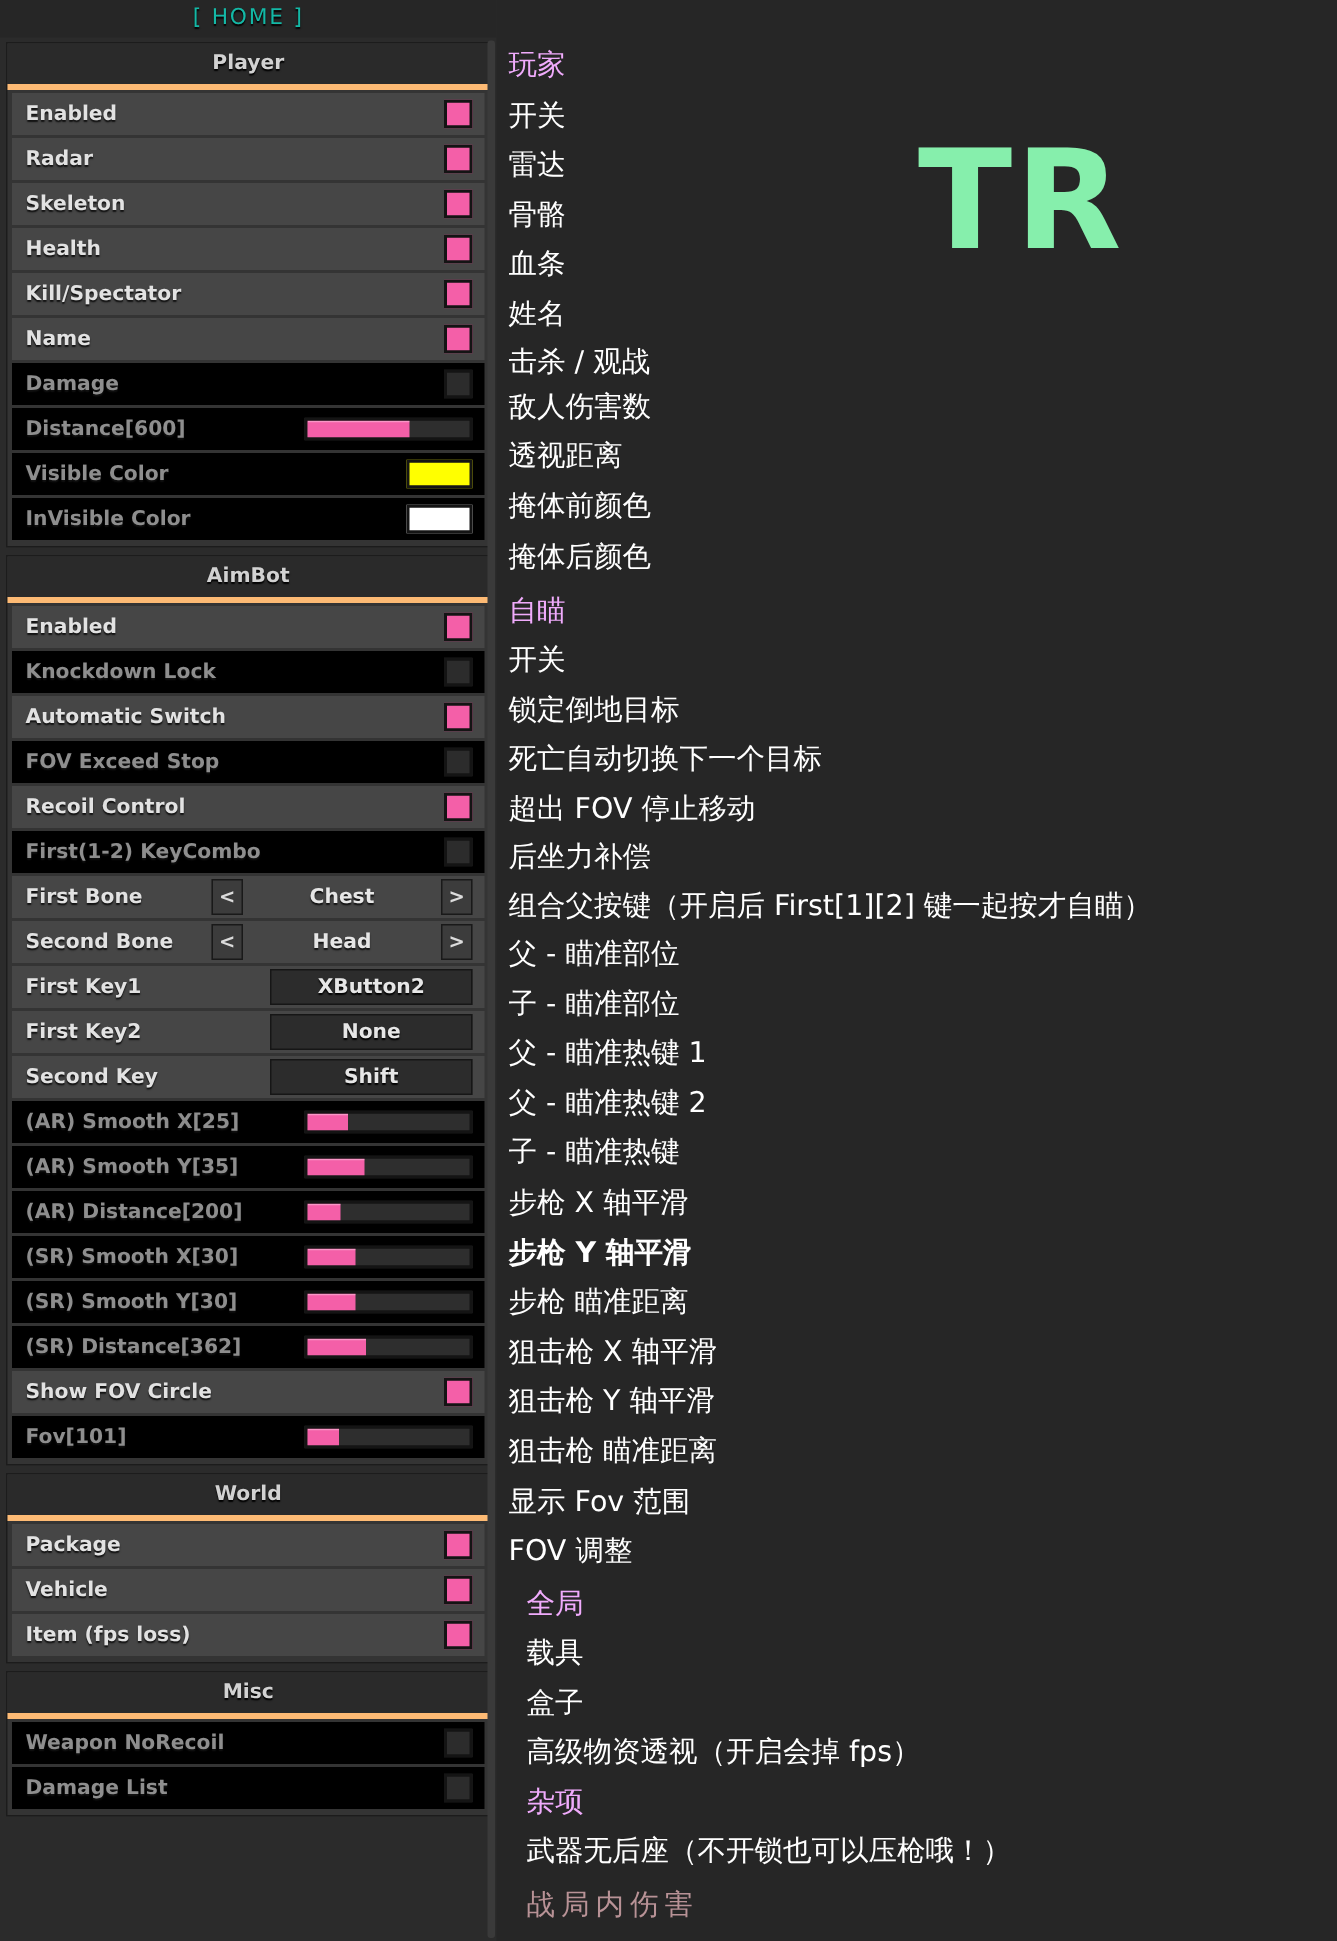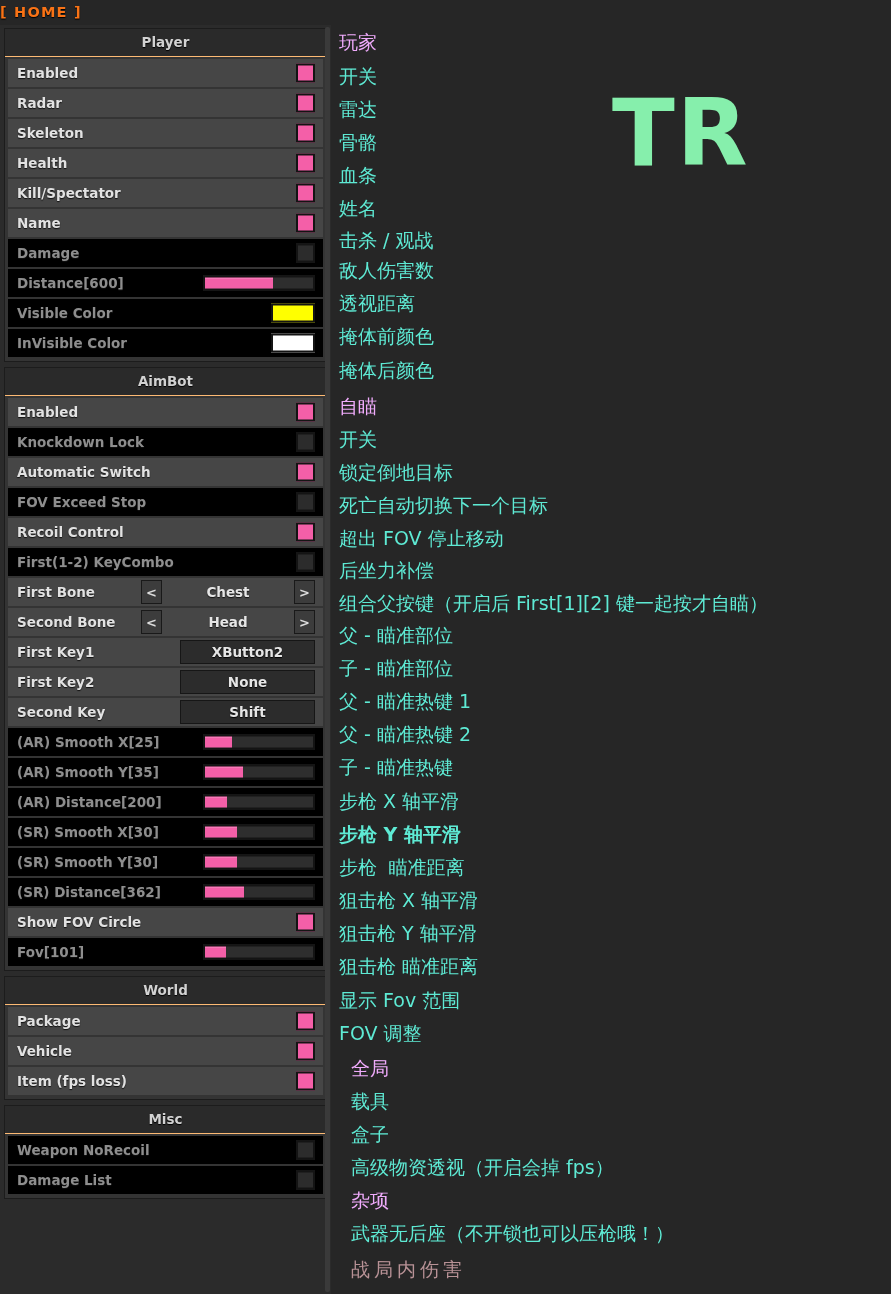--- a/index.html
+++ b/index.html
@@ -11,22 +11,22 @@
   }
   #root{position:relative;width:891px;height:1294px;}
 
   
   .menu{
     position:absolute;left:0;top:0;width:331px;height:1294px;
     background:#2b2b2b;
     box-sizing:border-box;
   }
   .menu-title{
-    height:25px;line-height:25px;text-align:left;
-    color:#f97316;font-size:14.5px;font-weight:bold;
+    height:25px;line-height:25px;text-align:center;
+    color:#14b8a6;font-size:14.5px;font-weight:normal;
     letter-spacing:1.2px;
     background:#262626;
     text-shadow:0 1px 1px #000;
   }
   .menu-body{
     position:absolute;left:0;top:25px;width:331px;bottom:0;
     padding:3px 4px 0 4px;box-sizing:border-box;
   }
   .scroll-strip{
     position:absolute;right:1px;top:27px;width:5px;bottom:2px;
@@ -37,21 +37,21 @@
   .group{
     border:1px solid #1c1c1c;
     background:#343434;
     margin-bottom:5px;
     box-sizing:border-box;
   }
   .group-header{
     height:27px;line-height:27px;text-align:center;
     background:#2a2a2a;
     color:#d2d2d2;font-size:13.5px;font-weight:bold;
-    border-bottom:1px solid #fdba74;
+    border-bottom:4px solid #fdba74;
     text-shadow:0 1px 1px #000;
   }
   .rows{padding:2px 3px 2px 3px;}
 
   
   .row{
     position:relative;
     height:28px;
     margin-bottom:2px;
     background:#464646;
@@ -131,21 +131,21 @@
   }
 
   
   .notes{
     position:absolute;left:339px;top:0;width:552px;height:1294px;
   }
   .note{
     position:absolute;left:0;
     font-size:19px;
     white-space:nowrap;
-    color:#5eead4;
+    color:#ffffff;
     font-family:"DejaVu Sans","Liberation Sans",sans-serif;
   }
   .note.head{color:#f0abfc;font-size:19px;}
   .note.faint{color:#b89296;letter-spacing:4px;}
 
   .watermark{
     position:absolute;left:612px;top:88px;
     font-size:92px;font-weight:bold;
     color:#86efac;
     letter-spacing:2px;
@@ -360,21 +360,21 @@
       <div class="note " style="top: 526px; left: 0px;">超出 FOV 停止移动</div>
       <div class="note " style="top: 558px; left: 0px;">后坐力补偿</div>
       <div class="note " style="top: 591px; left: 0px;">组合父按键（开启后 First[1][2] 键一起按才自瞄）</div>
       <div class="note " style="top: 623px; left: 0px;">父 - 瞄准部位</div>
       <div class="note " style="top: 656px; left: 0px;">子 - 瞄准部位</div>
       <div class="note " style="top: 689px; left: 0px;">父 - 瞄准热键 1</div>
       <div class="note " style="top: 722px; left: 0px;">父 - 瞄准热键 2</div>
       <div class="note " style="top: 755px; left: 0px;">子 - 瞄准热键</div>
       <div class="note " style="top: 789px; left: 0px;">步枪 X 轴平滑</div>
       <div class="note " style="top: 822px; left: 0px; font-weight: bold;">步枪 Y 轴平滑</div>
-      <div class="note " style="top: 855px; left: 0px; font-family: Liberation Mono, monospace;">步枪 瞄准距离</div>
+      <div class="note " style="top: 855px; left: 0px;">步枪 瞄准距离</div>
       <div class="note " style="top: 888px; left: 0px;">狙击枪 X 轴平滑</div>
       <div class="note " style="top: 921px; left: 0px;">狙击枪 Y 轴平滑</div>
       <div class="note " style="top: 954px; left: 0px;">狙击枪 瞄准距离</div>
       <div class="note " style="top: 988px; left: 0px;">显示 Fov 范围</div>
       <div class="note " style="top: 1021px; left: 0px;">FOV 调整</div>
       <div class="note head" style="top: 1056px; left: 12px;">全局</div>
       <div class="note " style="top: 1089px; left: 12px;">载具</div>
       <div class="note " style="top: 1122px; left: 12px;">盒子</div>
       <div class="note " style="top: 1155px; left: 12px;">高级物资透视（开启会掉 fps）</div>
       <div class="note head" style="top: 1188px; left: 12px;">杂项</div>

